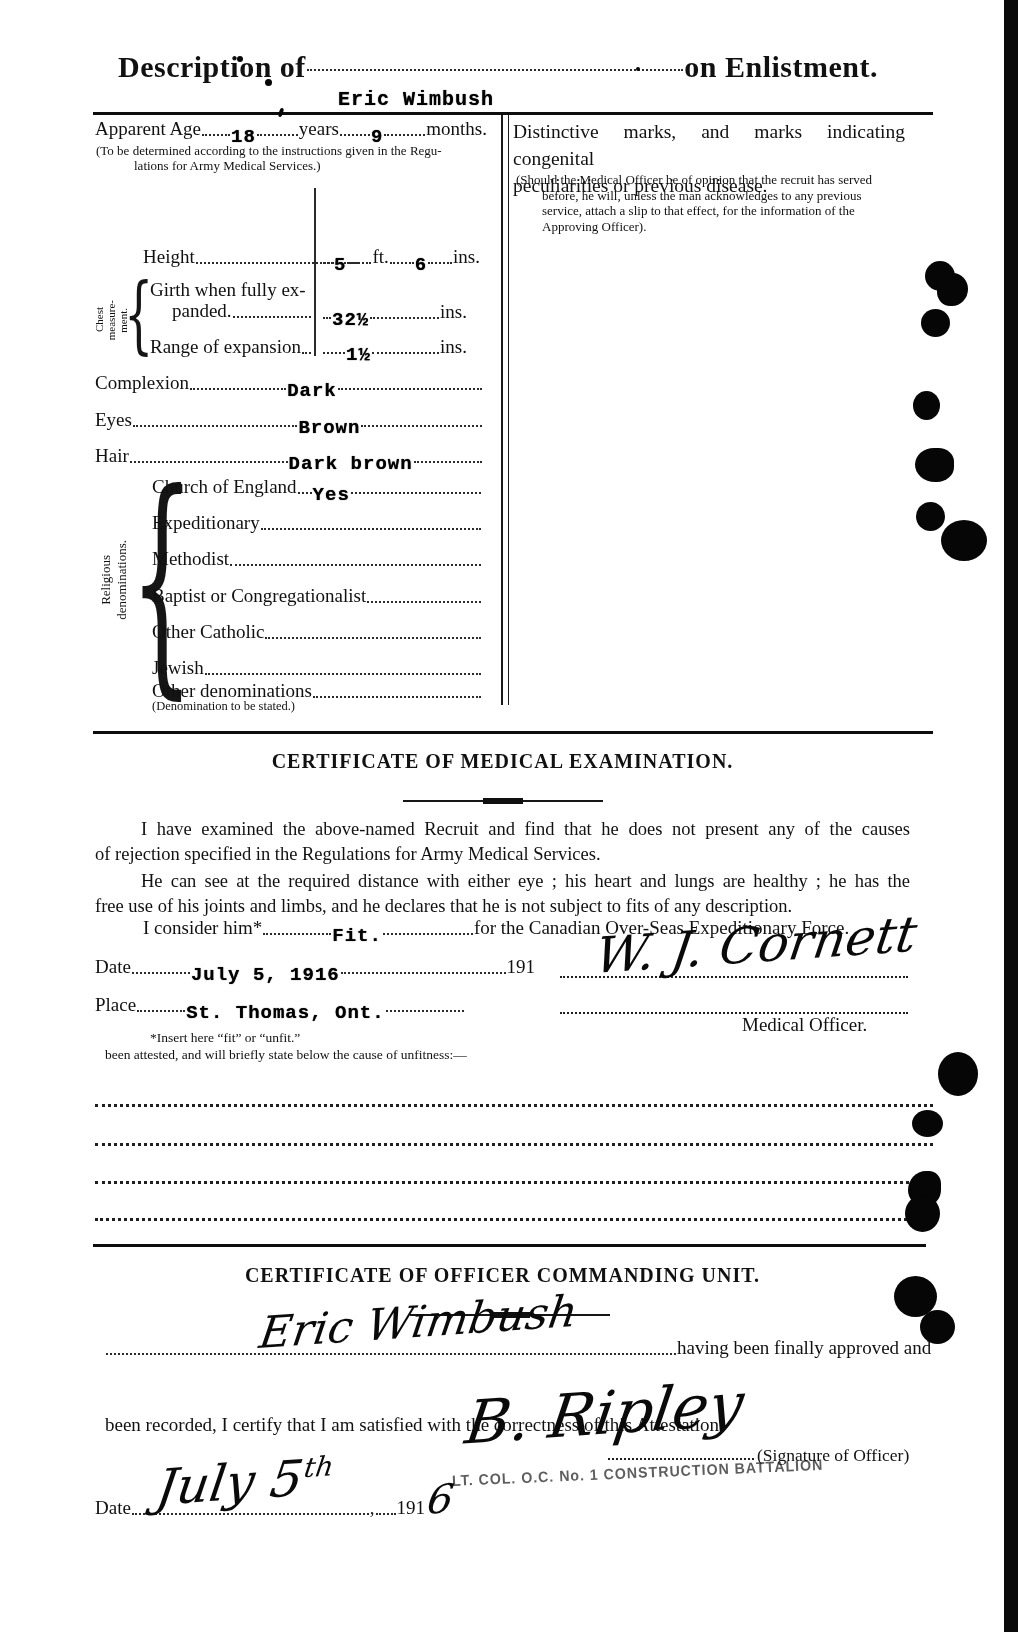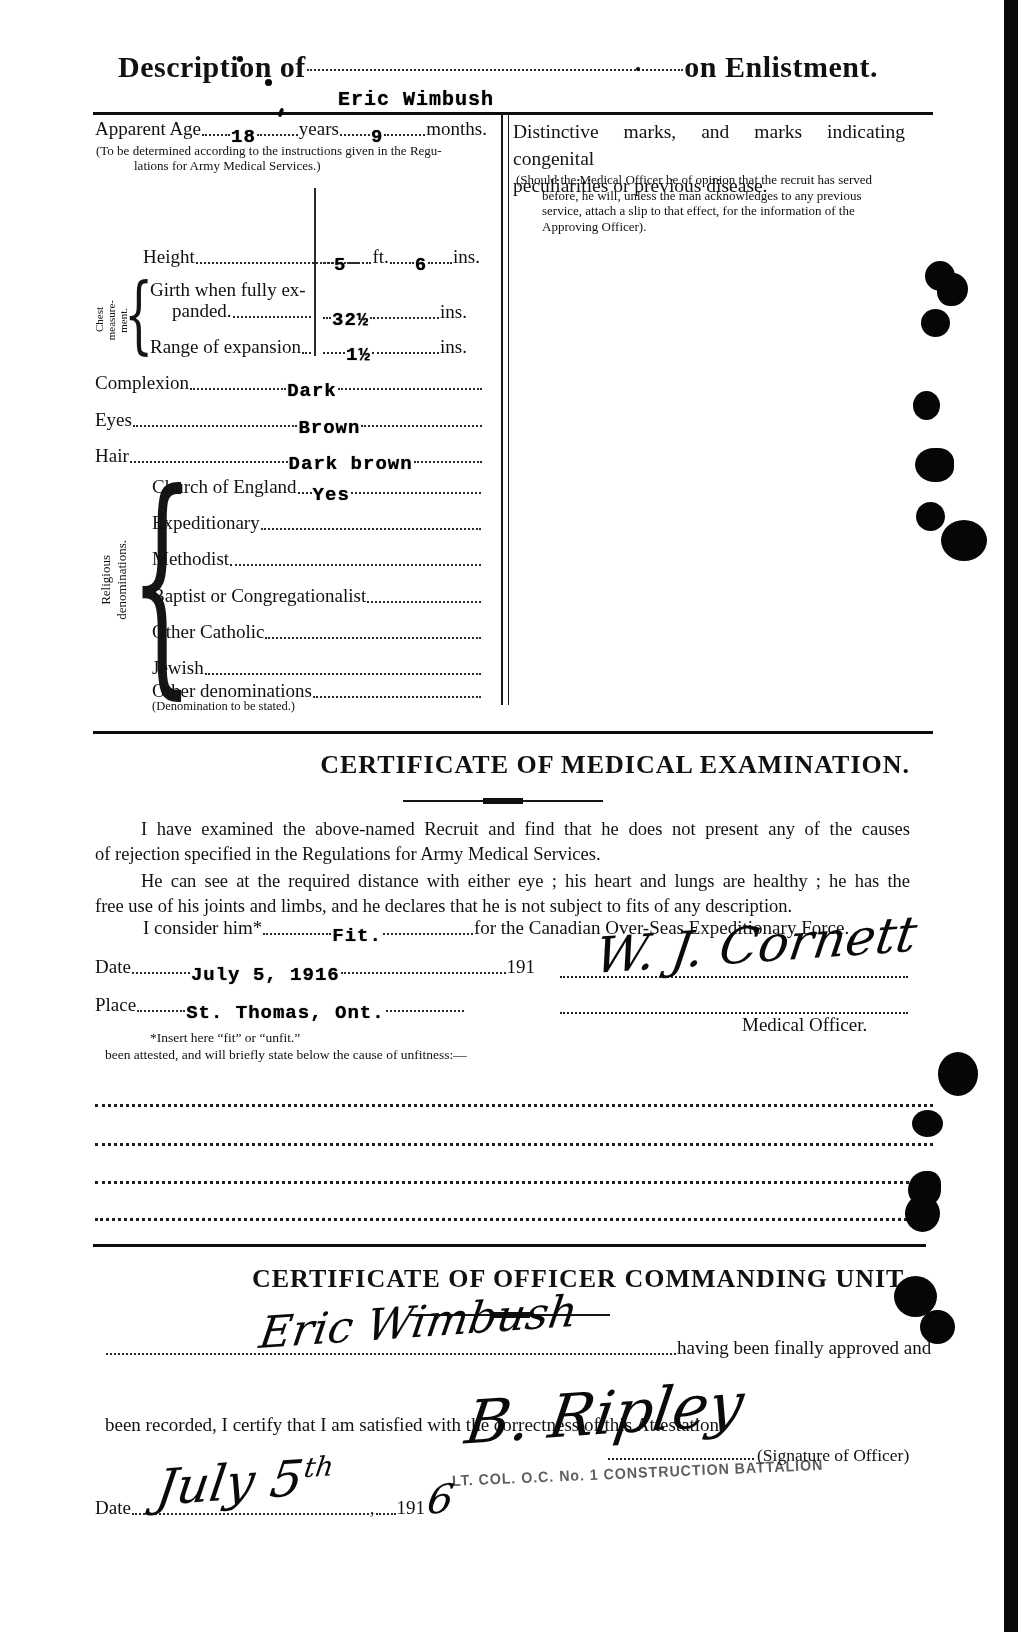--- a/index.html
+++ b/index.html
@@ -18,21 +18,21 @@
   .small{font-size:13px;line-height:15px;}
   .hline{position:absolute;background:#0d0d0d;}
   .dotline{position:absolute;border-bottom:3px dotted #1f1f1f;height:0;}
   .vline{position:absolute;background:#2a2a2a;}
   .vdivider{position:absolute;width:5px;border-left:2px solid #1a1a1a;border-right:1.5px solid #1a1a1a;}
   .vtext{writing-mode:vertical-rl;transform:rotate(180deg);white-space:nowrap;}
   .vwrap{position:absolute;display:flex;align-items:center;justify-content:center;}
   .brace{position:absolute;font-family:"DejaVu Serif",serif;color:#151515;transform-origin:left center;}
   .blot{position:absolute;background:#060606;border-radius:50%;}
   .title{font-size:30px;font-weight:bold;letter-spacing:.5px;white-space:nowrap;}
-  .certtitle{position:absolute;left:95px;width:815px;text-align:right;font-size:26px;
+  .certtitle{position:absolute;left:95px;width:815px;text-align:center;font-size:20px;
              font-weight:bold;letter-spacing:1px;}
   .tdivider{position:absolute;width:200px;height:2px;background:#161616;}
   .tdivider .thick{position:absolute;left:50%;top:-2px;width:40px;height:6px;background:#101010;transform:translateX(-50%);}
   .para{position:absolute;font-size:18.5px;line-height:25px;}
   .jline{display:block;text-align:justify;text-align-last:justify;}
   .sc{font-variant:small-caps;}
   .stamp{position:absolute;font-family:"Liberation Sans",sans-serif;font-weight:bold;
          font-size:15px;letter-spacing:1px;color:#111;opacity:.68;white-space:nowrap;
          transform:rotate(-2.5deg) scaleX(.95);transform-origin:left center;}
   .caption{white-space:nowrap;}

